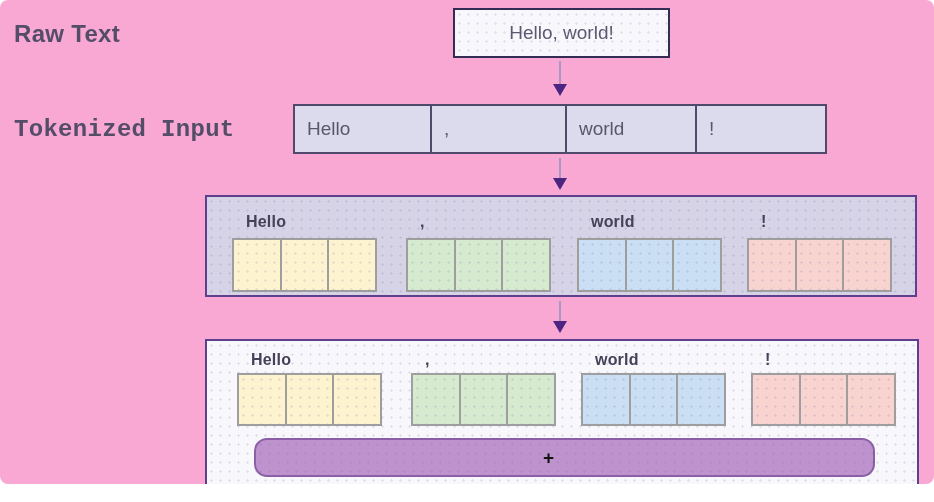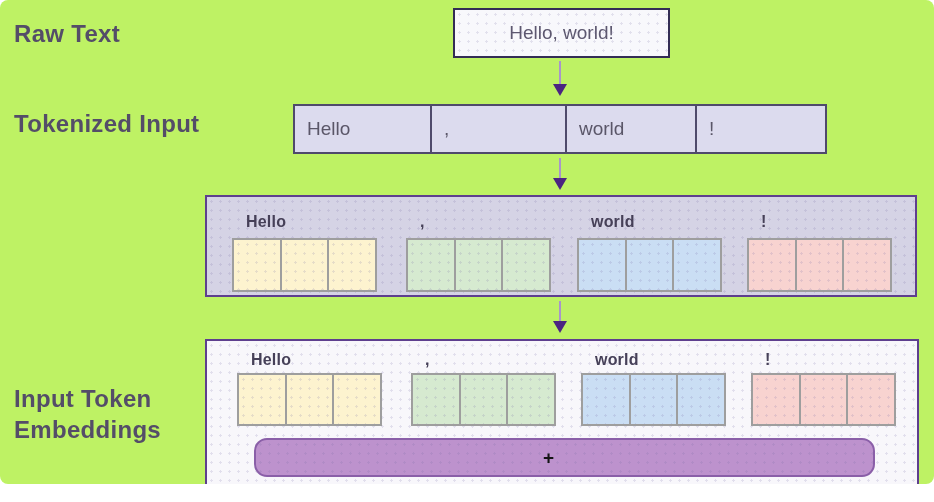--- a/index.html
+++ b/index.html
@@ -1,17 +1,17 @@
 <!DOCTYPE html>
 <html><head>
 <meta charset="utf-8">
 <style>
   html,body{margin:0;padding:0;background:#ffffff;}
   .canvas{
-    position:relative;width:934px;height:484px;background:#bef264;
+    position:relative;width:934px;height:484px;background:#f9a8d4;
     font-family:"Liberation Sans","DejaVu Sans",sans-serif;overflow:hidden;border-radius:8px;
   }
   
   .stage-label{
     position:absolute;left:14px;color:#544d68;font-weight:bold;
     font-size:24px;line-height:1.3;letter-spacing:.3px;white-space:pre-line;
   }
   
   .dots{
     background-image:radial-gradient(rgba(110,100,160,0.16) 1px, transparent 1.4px);
@@ -71,21 +71,21 @@
   
   .pos-bar{
     position:absolute;left:47px;top:97px;width:621px;height:39px;
     background-color:#bd92cd;border:2px solid #8a5fa8;border-radius:13px;
     box-sizing:border-box;display:flex;align-items:center;justify-content:center;
     color:#141414;font-weight:bold;font-size:18px;
   }
   .pos-bar .plus{margin-right:32px;font-size:19px;}
   
   .lbl-raw{top:18px;}
-  .lbl-tok{top:108px;}
+  .lbl-tok{top:114px;font-family:Liberation Mono, monospace;}
   .lbl-embed{top:198px;width:170px;}
   .lbl-input{top:383px;width:200px;}
 </style>
 </head>
 <body>
 
 <div class="canvas">
 
   <div class="stage-label lbl-raw">Raw Text</div>
   <div class="raw-box dots">
@@ -140,22 +140,20 @@
         <div class="cell dots" style="background-color: rgb(248, 211, 208);"></div>
         <div class="cell dots" style="background-color: rgb(248, 211, 208);"></div>
       </div>
     </div>
   </div>
   <div class="arrow arrow3">
       <div class="stem"></div>
       <div class="head"></div>
     </div>
 
-  <div class="stage-label lbl-input">Input Token
-Embeddings</div>
   <div class="input-box dots">
     <div class="tok-group ig0">
       <span class="g-label">Hello</span>
       <div class="cells">
         <div class="cell dots" style="background-color: rgb(253, 243, 207);"></div>
         <div class="cell dots" style="background-color: rgb(253, 243, 207);"></div>
         <div class="cell dots" style="background-color: rgb(253, 243, 207);"></div>
       </div>
     </div>
     <div class="tok-group ig1">

